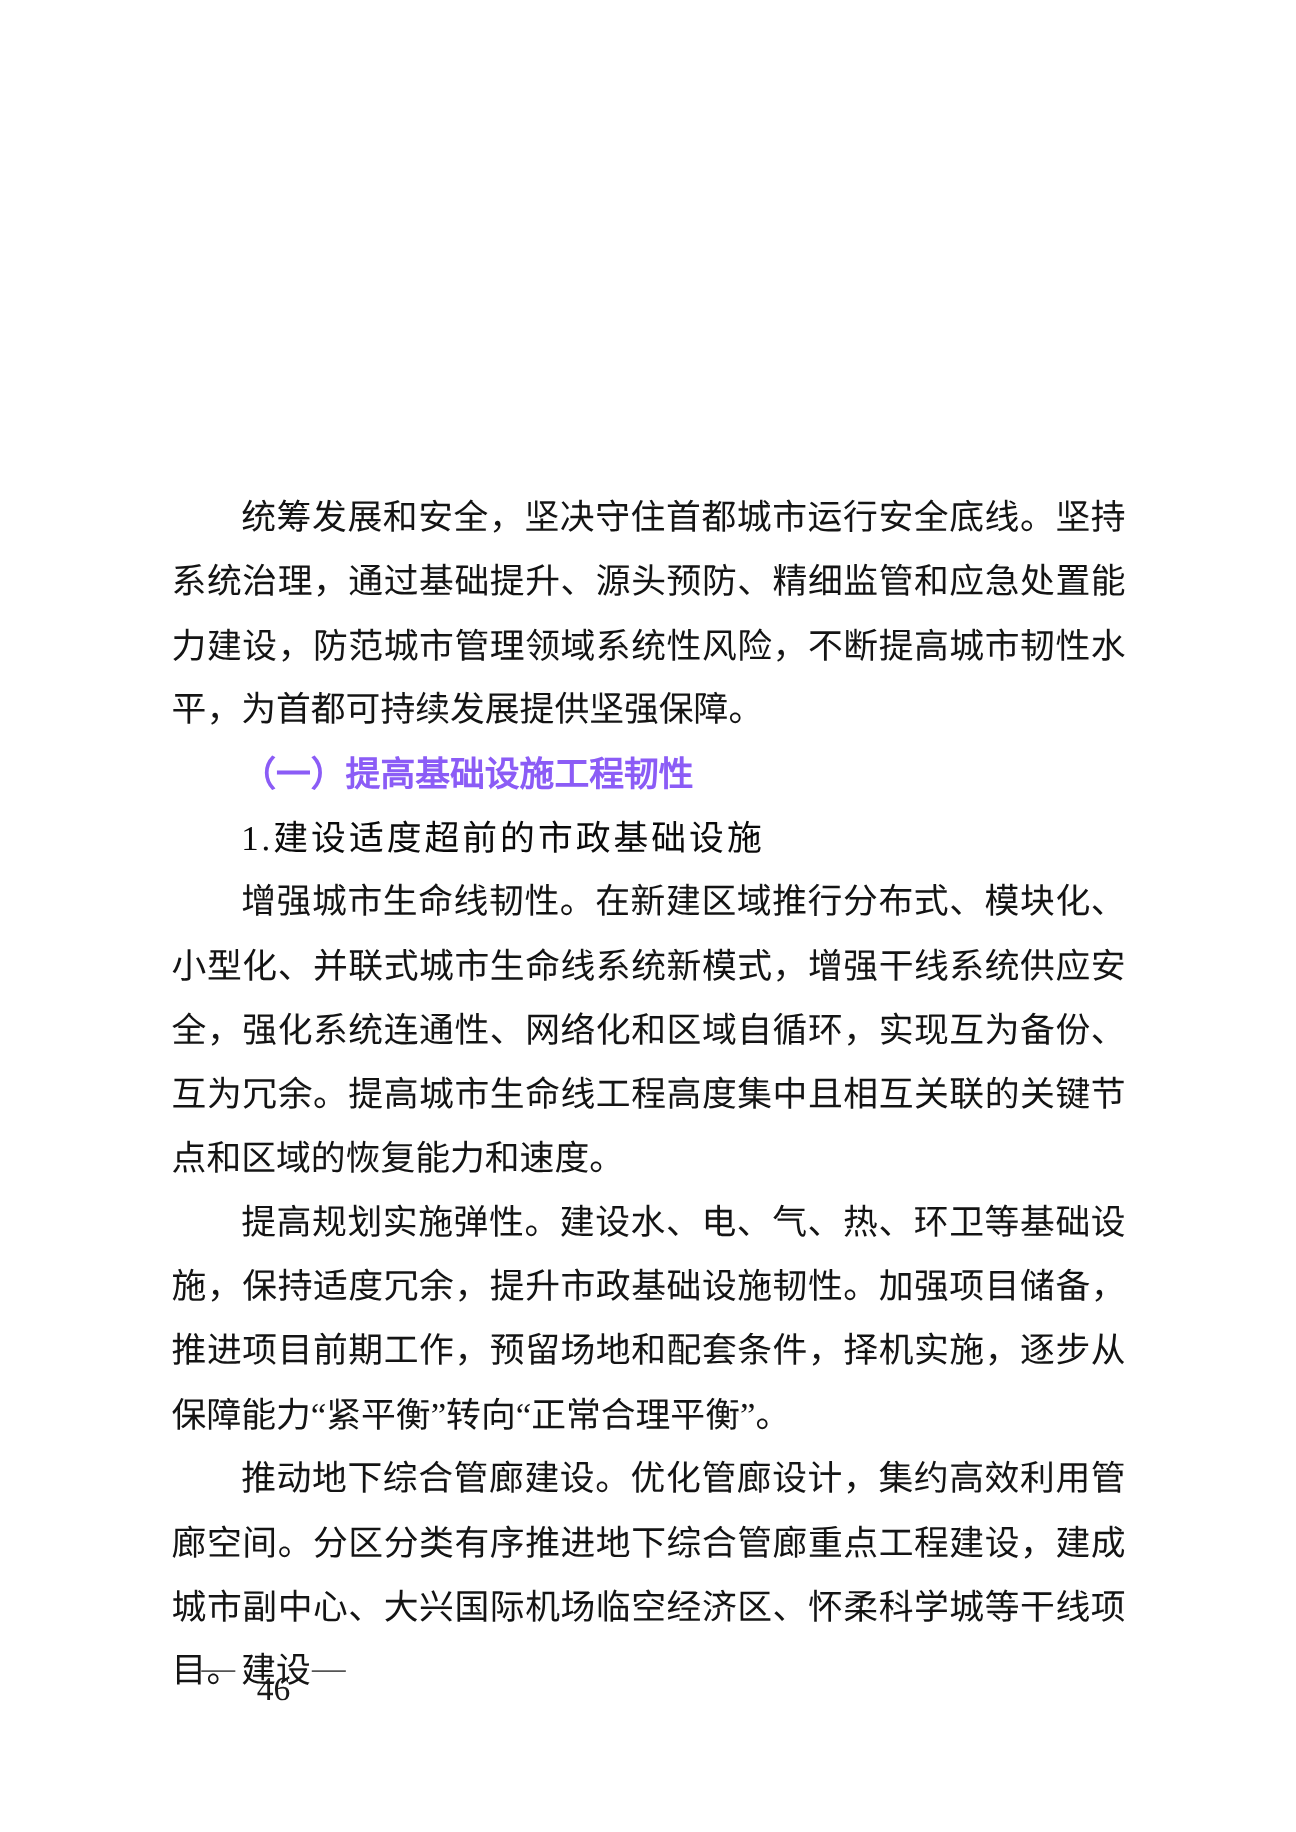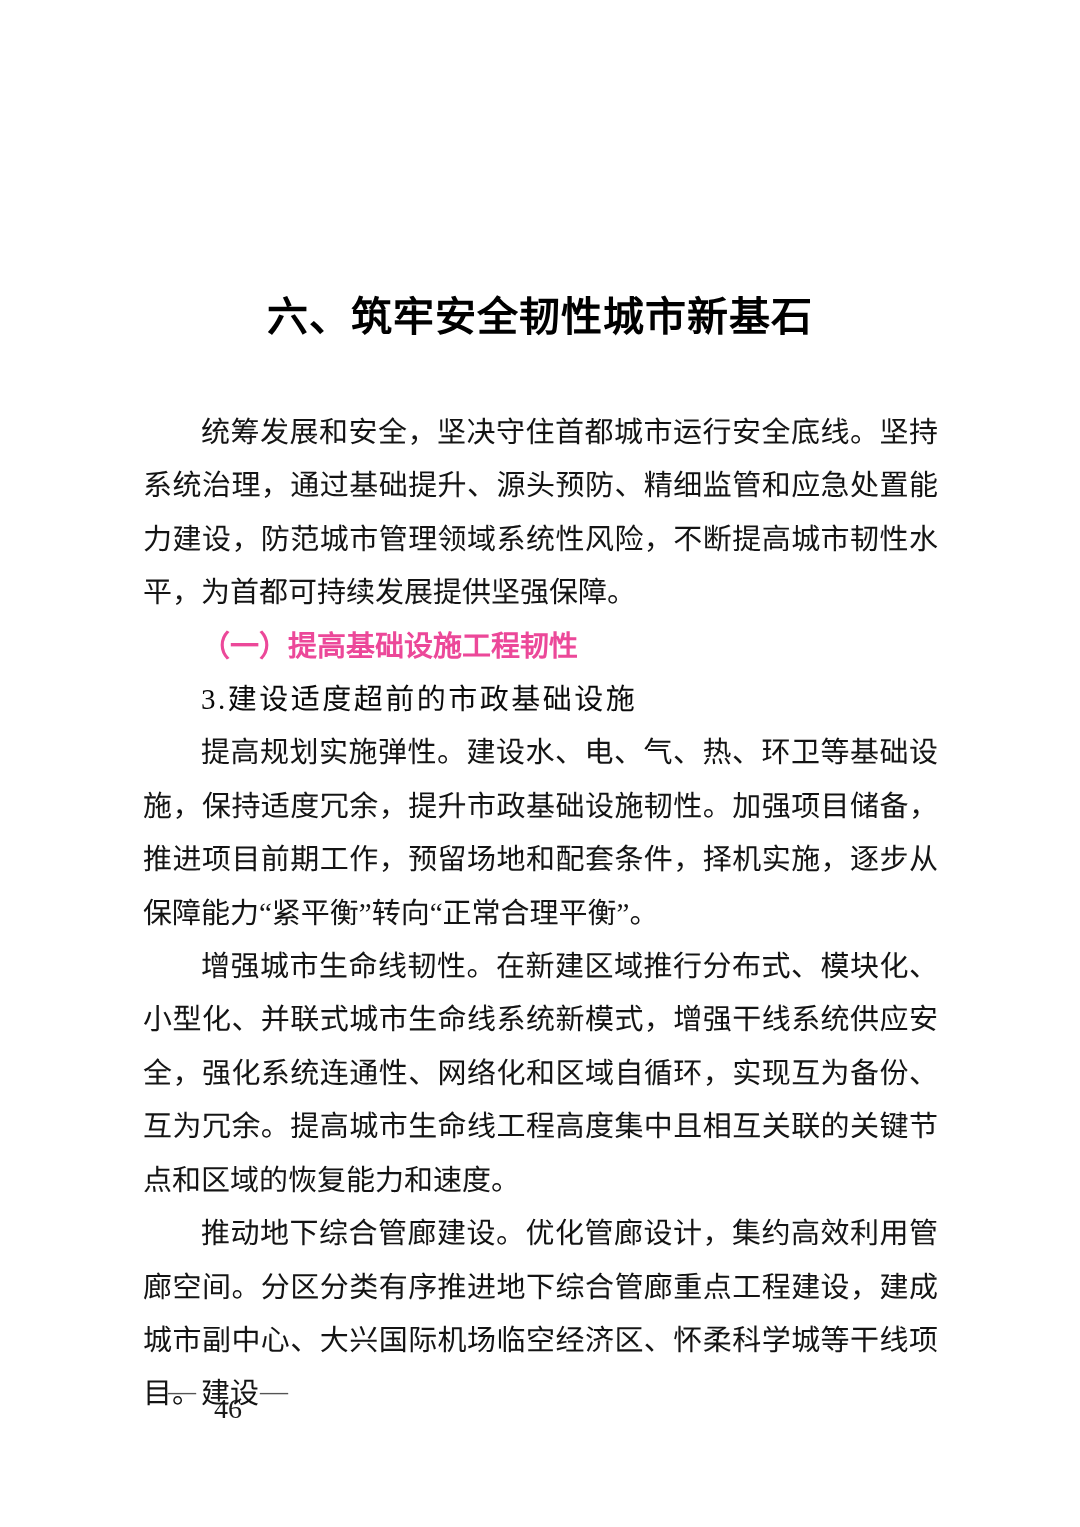--- a/index.html
+++ b/index.html
@@ -38,21 +38,21 @@
     text-align: justify;
     text-justify: inter-character;
     color: #141414;
   }
   .content p {
     text-indent: 2em;
     margin: 0;
   }
   .para-heading {
     font-weight: bold;
-    color: #ec4899;
+    color: #8b5cf6;
   }
   .para-subheading {
     letter-spacing: 2.5px;
     color: #0a0a0a;
   }
   .footer {
     position: absolute;
     top: 1356px;
     left: 168px;
     font-size: 28px;
@@ -69,28 +69,27 @@
   .footer .page-num {
     color: #1c1c1c;
     margin-top: 36px;
   }
 </style>
 </head>
 <body>
 
 <div class="page">
 
-  <h1 class="doc-title">六、筑牢安全韧性城市新基石</h1>
 
   <div class="content">
     <p class="para-body">统筹发展和安全，坚决守住首都城市运行安全底线。坚持系统治理，通过基础提升、源头预防、精细监管和应急处置能力建设，防范城市管理领域系统性风险，不断提高城市韧性水平，为首都可持续发展提供坚强保障。</p>
     <p class="para-heading">（一）提高基础设施工程韧性</p>
-    <p class="para-subheading">3.建设适度超前的市政基础设施</p>
+    <p class="para-subheading">1.建设适度超前的市政基础设施</p>
+    <p class="para-body">增强城市生命线韧性。在新建区域推行分布式、模块化、小型化、并联式城市生命线系统新模式，增强干线系统供应安全，强化系统连通性、网络化和区域自循环，实现互为备份、互为冗余。提高城市生命线工程高度集中且相互关联的关键节点和区域的恢复能力和速度。</p>
     <p class="para-body">提高规划实施弹性。建设水、电、气、热、环卫等基础设施，保持适度冗余，提升市政基础设施韧性。加强项目储备，推进项目前期工作，预留场地和配套条件，择机实施，逐步从保障能力“紧平衡”转向“正常合理平衡”。</p>
-    <p class="para-body">增强城市生命线韧性。在新建区域推行分布式、模块化、小型化、并联式城市生命线系统新模式，增强干线系统供应安全，强化系统连通性、网络化和区域自循环，实现互为备份、互为冗余。提高城市生命线工程高度集中且相互关联的关键节点和区域的恢复能力和速度。</p>
     <p class="para-body">推动地下综合管廊建设。优化管廊设计，集约高效利用管廊空间。分区分类有序推进地下综合管廊重点工程建设，建成城市副中心、大兴国际机场临空经济区、怀柔科学城等干线项目。建设</p>
   </div>
 
   <div class="footer">
     <span class="dash">—</span>
     <span class="page-num">46</span>
     <span class="dash">—</span>
   </div>
 
 </div>

